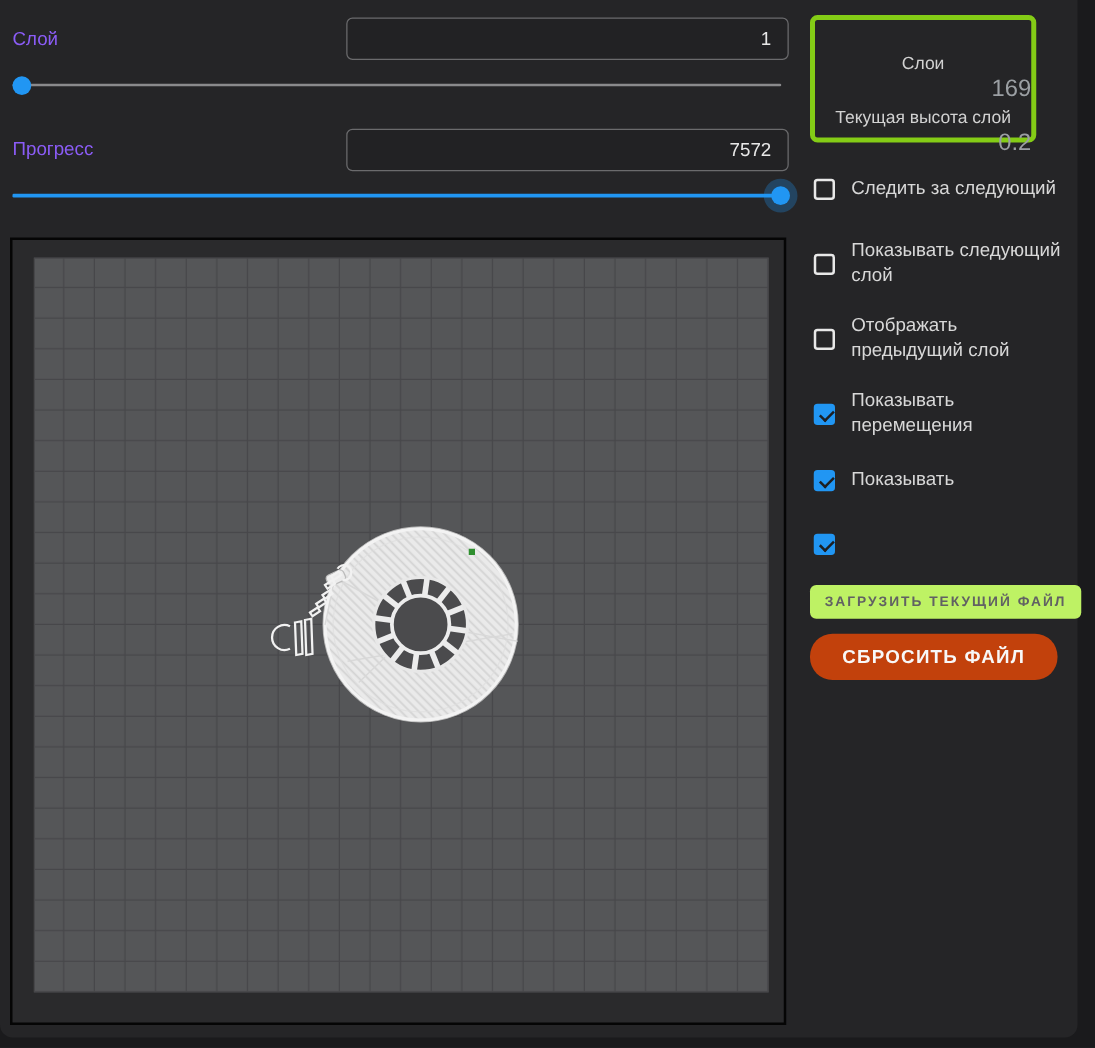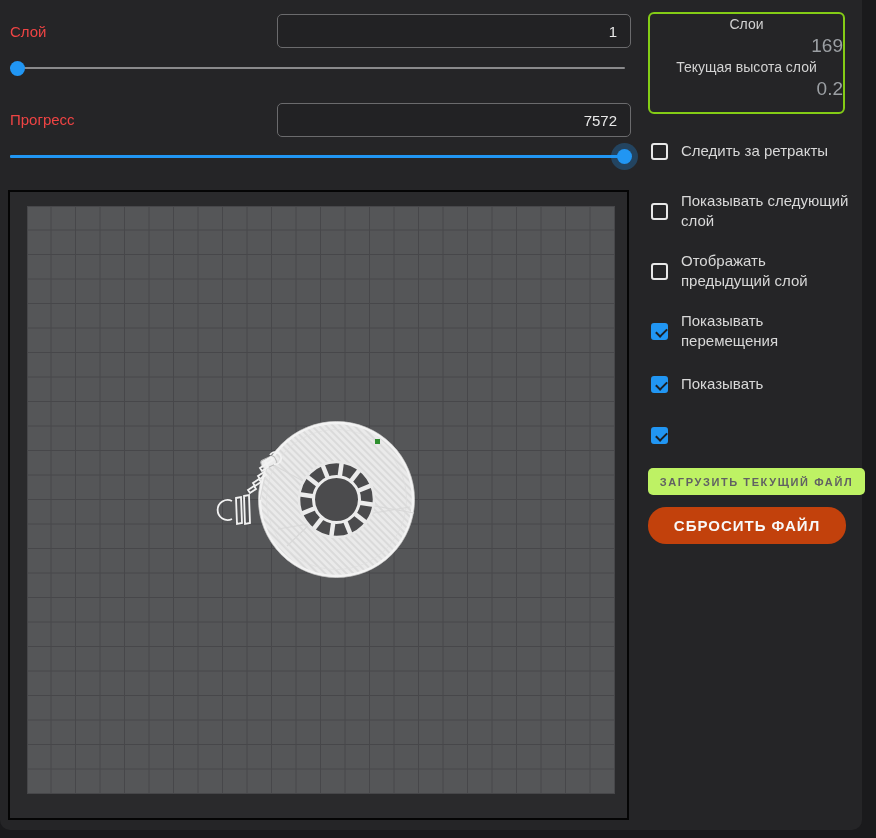--- a/index.html
+++ b/index.html
@@ -1,37 +1,37 @@
 <!DOCTYPE html>
 <html><head>
 <meta charset="utf-8">
 <style>
   html,body{margin:0;padding:0;background:#1a1a1c;width:876px;height:838px;overflow:hidden;
     font-family:"Liberation Sans",sans-serif;}
   .stage{position:relative;width:876px;height:838px;}
   .panel{position:absolute;left:0;top:0;width:862px;height:830px;background:#252527;
     border-radius:0 0 10px 10px;}
-  .field-label{position:absolute;left:10px;color:#ef4444;font-size:15px;}
+  .field-label{position:absolute;left:10px;color:#8b5cf6;font-size:15px;}
   .num-input{position:absolute;left:277px;width:354px;height:34px;box-sizing:border-box;
     background:#222224;border:1px solid #6b6b6d;border-radius:5px;color:#e8e8e8;
     font-size:15px;text-align:right;padding:0 13px;font-family:"Liberation Sans",sans-serif;outline:none;}
   
   .slider{position:absolute;height:26px;}
   .slider .track{position:absolute;left:0;right:0;top:12px;height:2px;background:#8a8a8c;border-radius:1px;}
   .slider .track.filled{background:#2196f3;height:3px;}
   .slider .thumb{position:absolute;top:6px;width:15px;height:15px;border-radius:50%;background:#2196f3;}
   .slider .halo{position:absolute;top:0;width:27px;height:27px;border-radius:50%;
     background:rgba(33,150,243,0.28);}
   
   .gcode-canvas{position:absolute;left:8px;top:190px;width:621px;height:630px;box-sizing:border-box;
     border:2px solid #050505;background:#2a2a2c;}
   .gcode-canvas svg{position:absolute;left:17px;top:14px;}
   
-  .info-box{position:absolute;left:648px;top:12px;width:197px;height:102px;box-sizing:border-box;
-    border:2px solid #84cc16;border-radius:6px;text-align:center;padding-top:0;}
+  .info-box{position:absolute;left:648px;top:12px;width:181px;height:102px;box-sizing:border-box;
+    border:4px solid #84cc16;border-radius:6px;text-align:center;padding-top:24px;}
   .info-box .lbl{color:#d2d2d2;font-size:14px;line-height:20px;}
   .info-box .val{color:#9b9fa3;font-size:19px;line-height:23px;text-align:right;}
   .cb-row{position:absolute;left:651px;width:200px;display:flex;align-items:center;cursor:pointer;}
   .cb-box{flex:0 0 17px;width:17px;height:17px;box-sizing:border-box;border:2px solid #e8e8e8;
     border-radius:3px;margin-right:13px;position:relative;background:transparent;}
   .cb-row.checked .cb-box{background:#2196f3;border-color:#2196f3;}
   .cb-box .check-icon{display:none;position:absolute;left:3px;top:3px;width:9px;height:5px;
     border-left:2px solid #1d1f22;border-bottom:2px solid #1d1f22;transform:rotate(-45deg);}
   .cb-row.checked .cb-box .check-icon{display:block;}
   .cb-label{color:#d8d8d8;font-size:15px;line-height:20px;}
@@ -132,21 +132,21 @@
 
     <div class="info-box">
       <div class="lbl">Слои</div>
       <div class="val">169</div>
       <div class="lbl">Текущая высота слой</div>
       <div class="val">0.2</div>
     </div>
 
     <div class="cb-row" style="top:131px;height:40px">
       <span class="cb-box"></span>
-      <span class="cb-label">Следить за ретракты</span>
+      <span class="cb-label">Следить за следующий</span>
     </div>
     <div class="cb-row" style="top:191px;height:40px">
       <span class="cb-box"></span>
       <span class="cb-label">Показывать следующий слой</span>
     </div>
     <div class="cb-row" style="top:251px;height:40px">
       <span class="cb-box"></span>
       <span class="cb-label">Отображать предыдущий слой</span>
     </div>
     <div class="cb-row checked" style="top:311px;height:40px">

